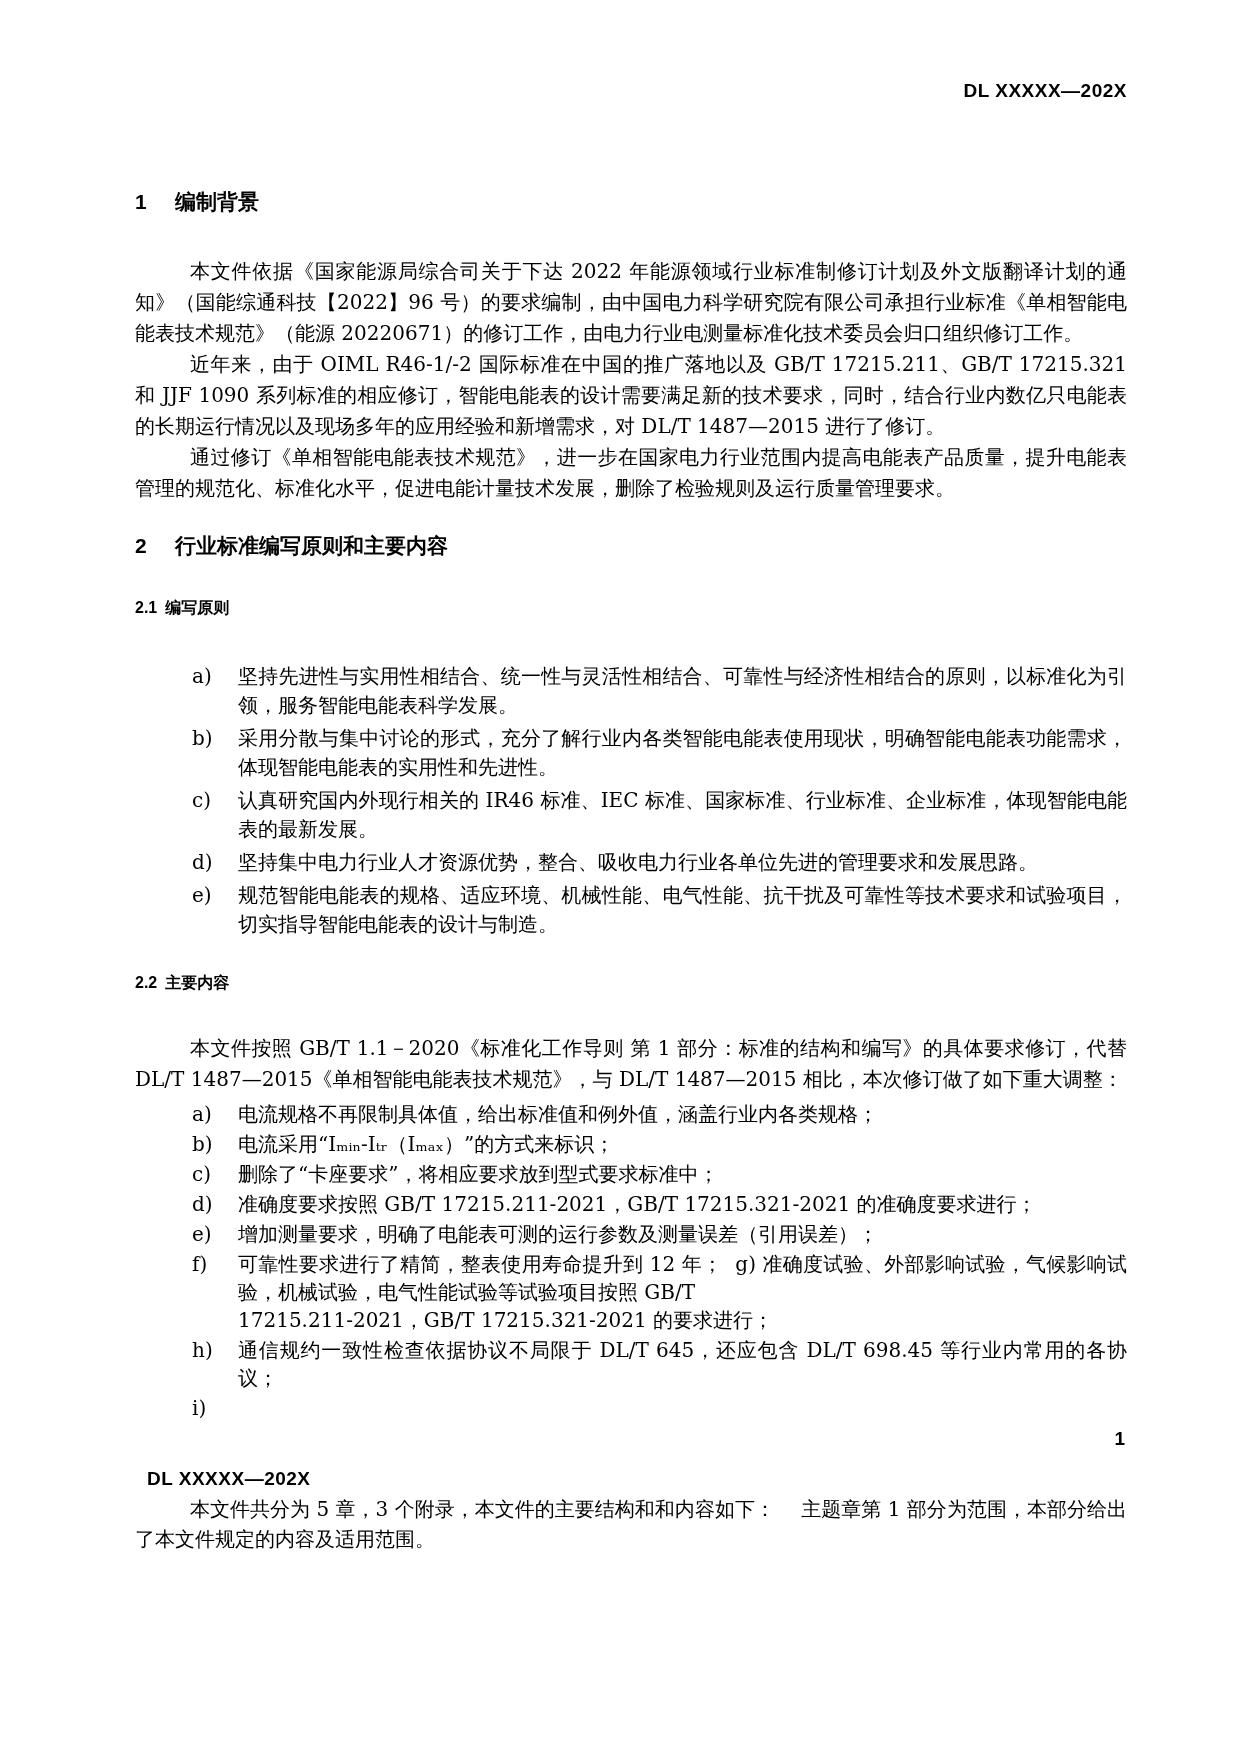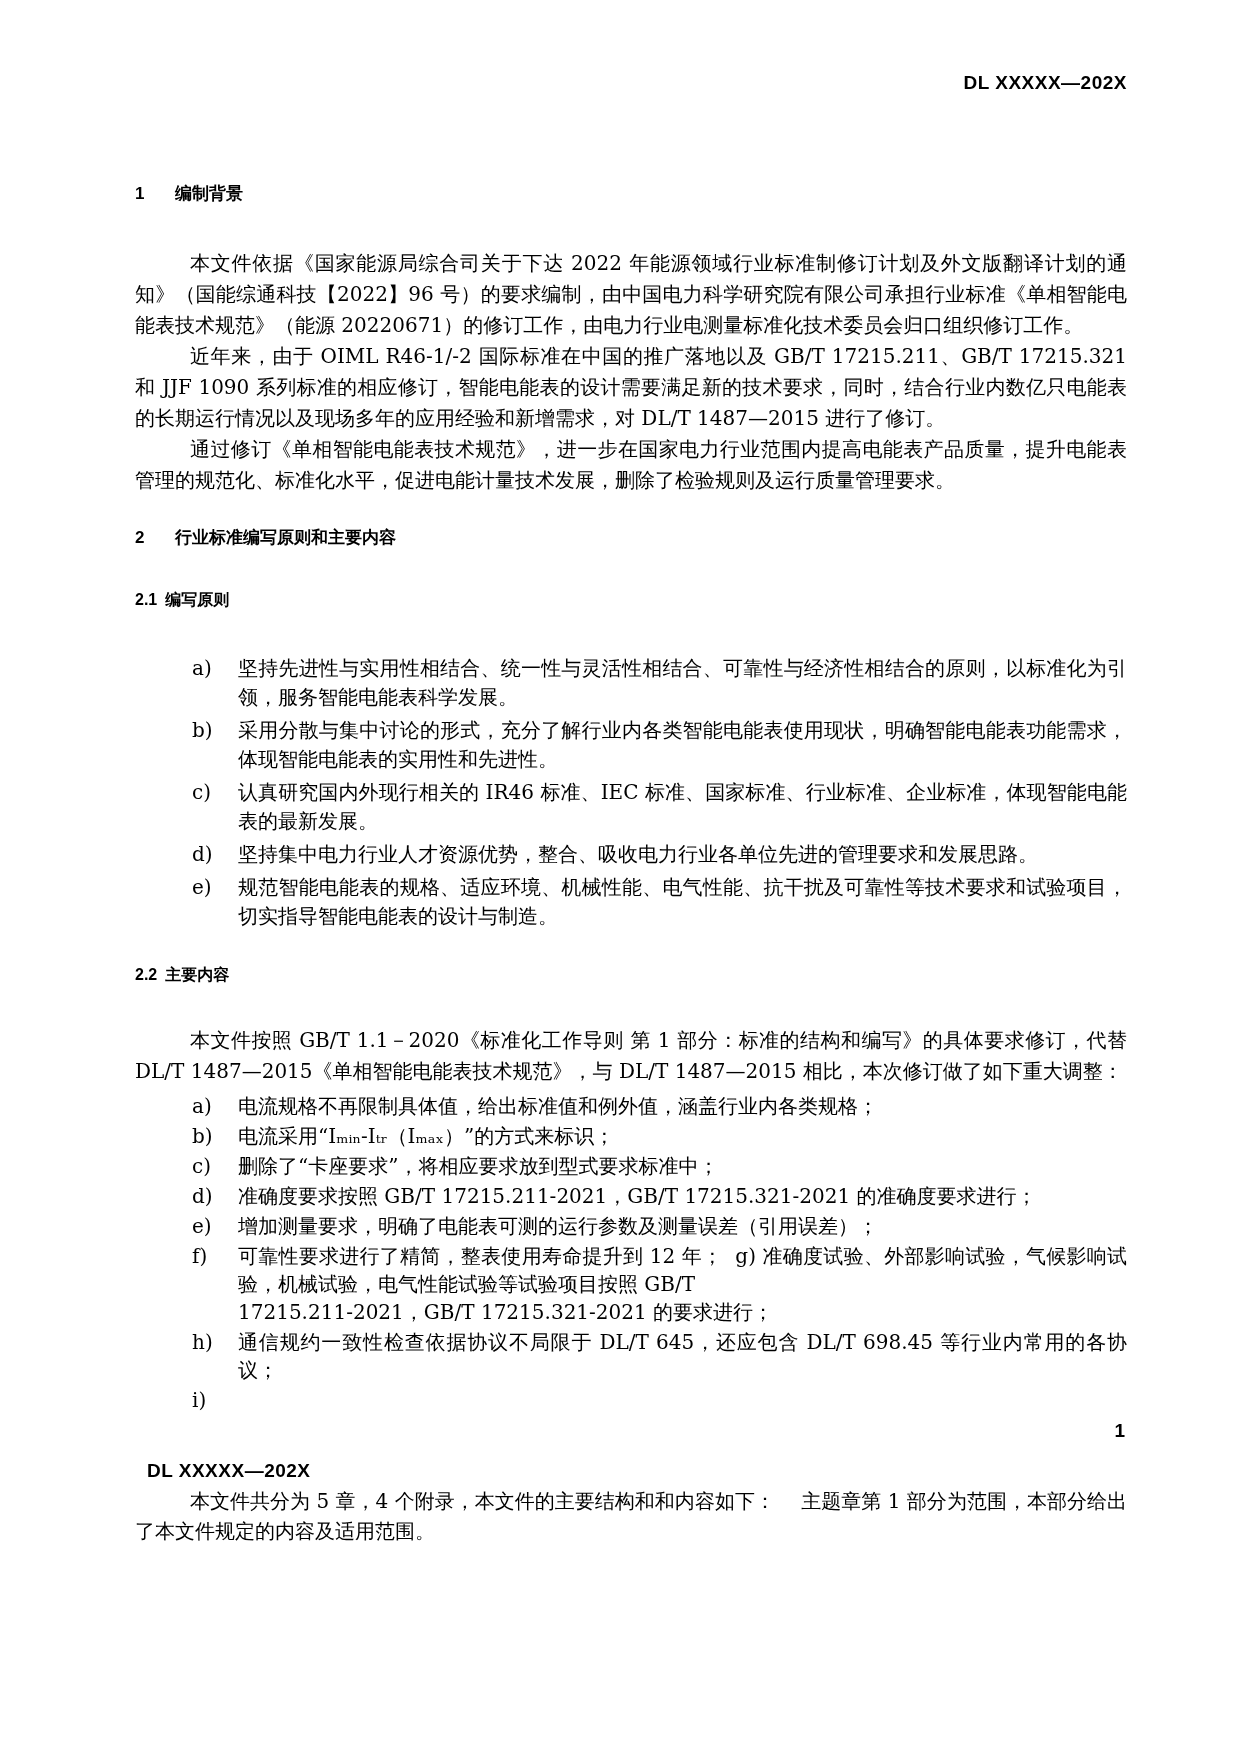--- a/index.html
+++ b/index.html
@@ -1,34 +1,34 @@
 <!DOCTYPE html>
 <html><head>
 <meta charset="utf-8">
 <style>
   html,body{margin:0;padding:0;background:#ffffff;}
   .sheet{
     position:relative;
     width:1240px;height:1754px;
     background:#ffffff;
     box-sizing:border-box;
-    padding:0 113px 0 135px;
+    padding:8px 113px 0 135px;
     overflow:hidden;
     color:#000;
     font-family:"DejaVu Serif","Liberation Serif",serif;
   }
   .doc-header{
     padding-top:72px;
     text-align:right;
     font-family:"Liberation Sans","DejaVu Sans",sans-serif;
     font-weight:bold;font-size:19px;line-height:22px;
     letter-spacing:.5px;
   }
   h1,h2{margin:0;font-family:"Liberation Sans","DejaVu Sans",sans-serif;font-weight:bold;}
-  h1{font-size:17px;line-height:24px;}
+  h1{font-size:21px;line-height:24px;}
   h2{font-size:16px;line-height:24px;}
   .h1-s1{margin-top:88px;}
   .h1-s2{margin-top:30px;}
   .h2-s21{margin-top:38px;}
   .h2-s22{margin-top:32px;}
   h1 .h-num{display:inline-block;min-width:40px;}
   h2 .h-num{display:inline-block;margin-right:8px;}
   .body-para{
     margin:0;
     font-size:20px;line-height:31px;
@@ -141,15 +141,15 @@
       </li>
     <li class="li">
         <span class="li-label">i)</span>
       </li>
   </ul>
 
   <div class="page-number">1</div>
 
   <div class="footer-code">DL XXXXX—202X</div>
 
-  <p class="footer-para">本文件共分为 5 章，4 个附录，本文件的主要结构和和内容如下：　 主题章第 1 部分为范围，本部分给出了本文件规定的内容及适用范围。</p>
+  <p class="footer-para">本文件共分为 5 章，3 个附录，本文件的主要结构和和内容如下：　 主题章第 1 部分为范围，本部分给出了本文件规定的内容及适用范围。</p>
 
 </div>
 
 </body></html>

